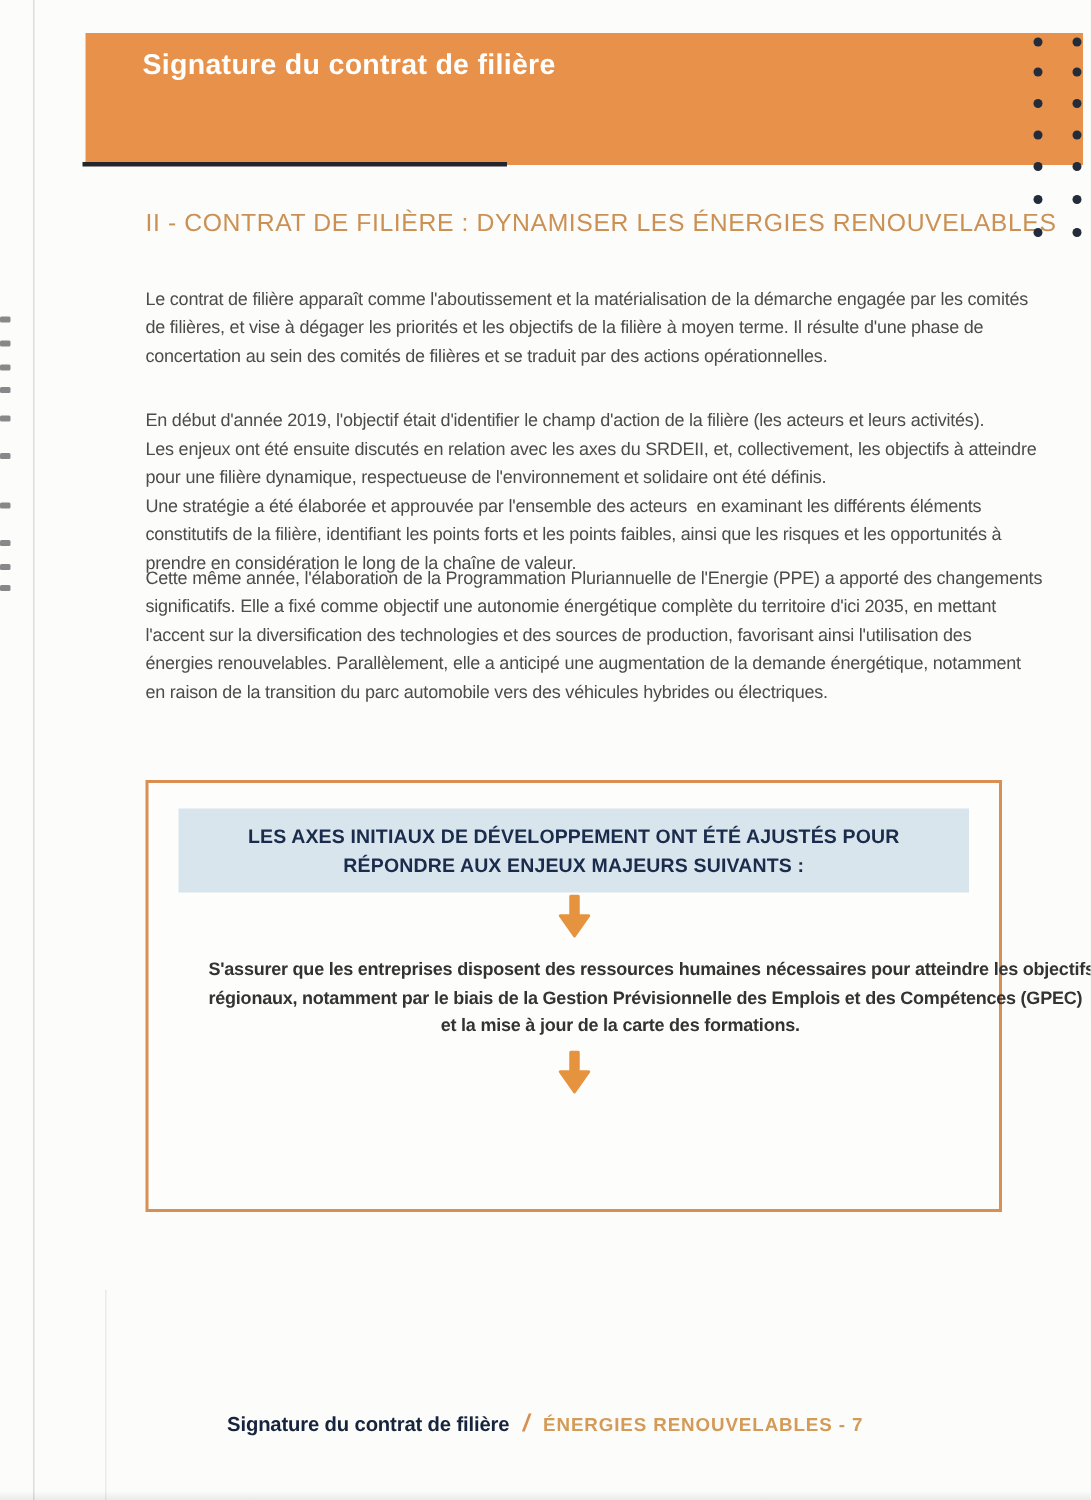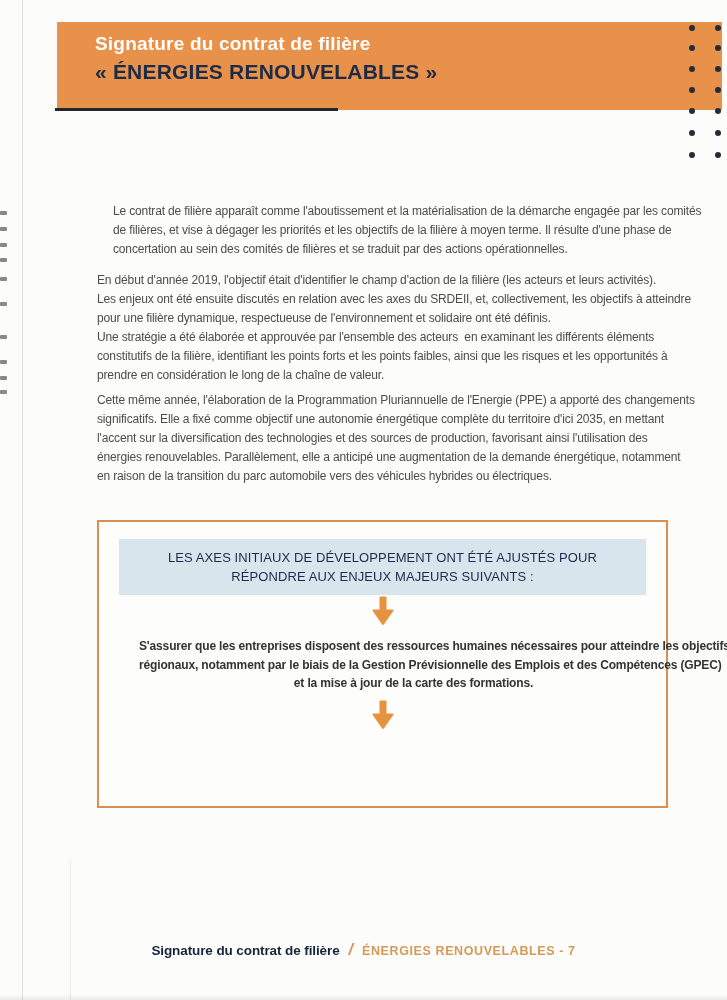--- a/index.html
+++ b/index.html
@@ -56,33 +56,33 @@
   .heading{
     position:absolute;left:97px;top:134px;
     color:#cb9154;font-size:16.5px;line-height:30px;letter-spacing:.4px;
   }
   
   .para{
     position:absolute;left:97px;
     color:#4c4c4c;font-size:12px;line-height:19px;
     letter-spacing:-.15px;white-space:pre;
   }
-  .p1{top:202px;margin-left:16px;}
+  .p1{top:190px;}
   .p2{top:271px;}
-  .p3{top:391px;}
+  .p3{top:376px;}
   
   .callout{
     position:absolute;left:97px;top:520px;width:571px;height:288px;
     border:2px solid #d98f52;background:#fdfdfb;box-sizing:border-box;
   }
   .callout-header{
     position:absolute;left:20px;top:17px;width:527px;height:56px;
     background:#d8e5ed;
     display:flex;align-items:center;justify-content:center;
-    color:#1b2b4c;font-weight:normal;font-size:13px;line-height:19px;
+    color:#1b2b4c;font-weight:bold;font-size:13px;line-height:19px;
     text-align:center;white-space:pre;letter-spacing:.1px;
   }
   .arrow-icon{
     position:absolute;left:50%;transform:translateX(-50%);
     width:26px;height:30px;
   }
   .arrow-1{top:74px;}
   .arrow-2{top:178px;}
   .callout-item{
     position:absolute;left:8px;width:549px;
@@ -115,25 +115,25 @@
 <body>
 
 <div id="page">
 
   <div class="scan-fold"></div>
   <div class="scan-fold2"></div>
   <div class="bottom-shade"></div>
 
   <div class="banner">
     <div class="banner-title1">Signature du contrat de filière</div>
-    <div class="banner-title2">« ÉNERGIES RENOUVELABLES »</div>
   </div>
   <div class="banner-underline"></div>
 
   <div class="heading">
+    <div>II - CONTRAT DE FILIÈRE : DYNAMISER LES ÉNERGIES RENOUVELABLES</div>
   </div>
 
   <div class="para p1">Le contrat de filière apparaît comme l'aboutissement et la matérialisation de la démarche engagée par les comités
 de filières, et vise à dégager les priorités et les objectifs de la filière à moyen terme. Il résulte d'une phase de
 concertation au sein des comités de filières et se traduit par des actions opérationnelles.</div>
   <div class="para p2">En début d'année 2019, l'objectif était d'identifier le champ d'action de la filière (les acteurs et leurs activités).
 Les enjeux ont été ensuite discutés en relation avec les axes du SRDEII, et, collectivement, les objectifs à atteindre
 pour une filière dynamique, respectueuse de l'environnement et solidaire ont été définis.
 Une stratégie a été élaborée et approuvée par l'ensemble des acteurs  en examinant les différents éléments
 constitutifs de la filière, identifiant les points forts et les points faibles, ainsi que les risques et les opportunités à

